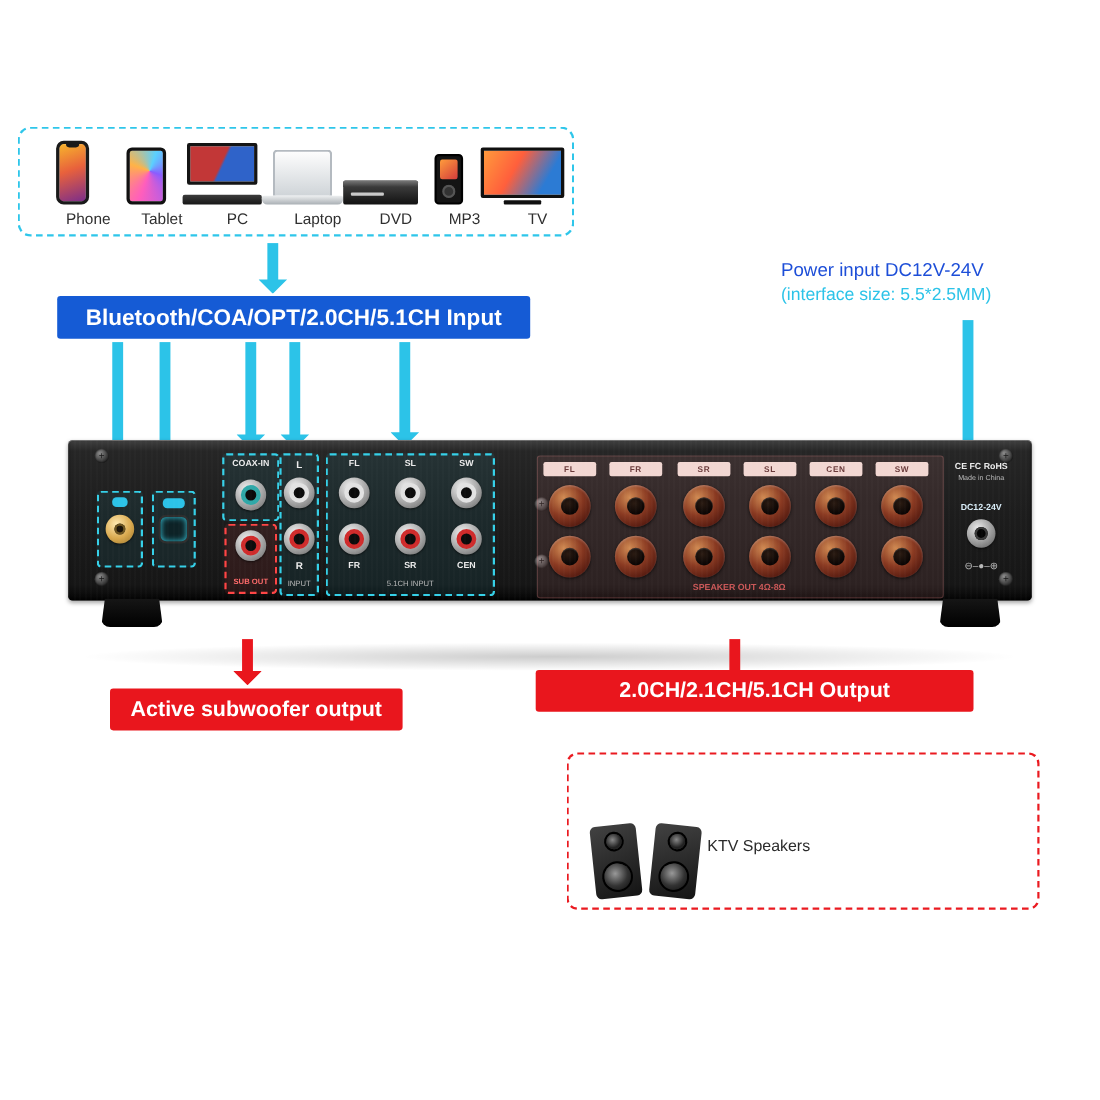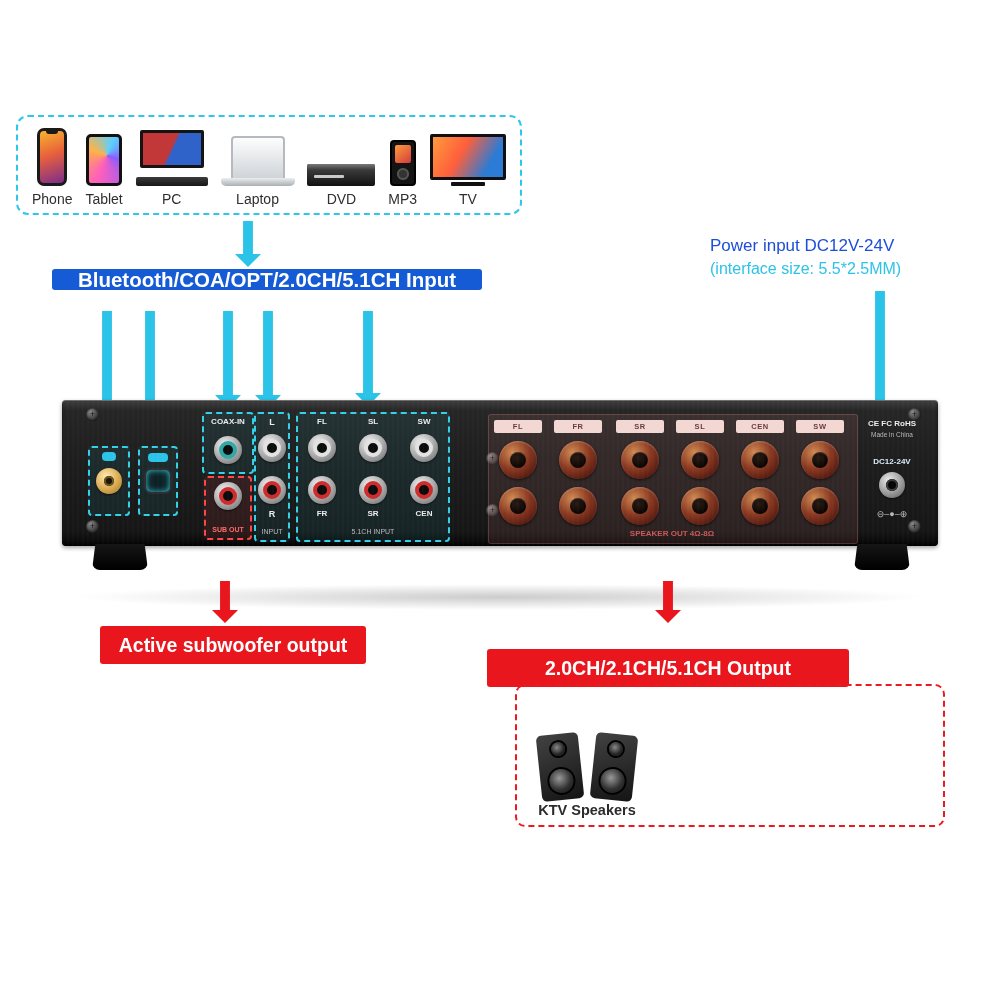--- a/index.html
+++ b/index.html
@@ -4,21 +4,21 @@
 <style>
   html,body { margin:0; padding:0; background:#fff; }
   .page { position:relative; width:1000px; height:1000px; background:#fff; overflow:hidden;
           font-family:"Liberation Sans", sans-serif; }
 
   
   .devices-box { position:absolute; left:16px; top:115px; width:506px; height:100px;
     border:2px dashed #2ec6ea; border-radius:12px; box-sizing:border-box;
     display:flex; align-items:flex-end; justify-content:space-between; padding:8px 14px 6px; }
   .device { display:flex; flex-direction:column; align-items:center; justify-content:flex-end; gap:5px; }
-  .dev-label { font-size:14px; color:#2f2f2f; white-space:nowrap; }
+  .dev-label { font-size:14px; color:#2f2f2f; white-space:nowrap;margin-left:28px; }
 
   .devicon { position:relative; }
   .devicon.phone { width:30px; height:58px; border:3px solid #1a1a1a; border-radius:7px; box-sizing:border-box;
     background:linear-gradient(160deg,#f7b42c,#e8613c 45%,#7b2d8b); }
   .devicon.phone::after { content:''; position:absolute; top:-1px; left:50%; transform:translateX(-50%);
     width:12px; height:4px; background:#1a1a1a; border-radius:0 0 3px 3px; }
   .devicon.tablet { width:36px; height:52px; border:3px solid #111; border-radius:5px; box-sizing:border-box;
     background:conic-gradient(from 200deg at 60% 40%, #ff5ebc, #ffb347, #5bd0ff, #8a5cff, #ff5ebc); }
   .devicon.laptop { width:74px; height:50px; }
   .devicon.laptop::before { content:''; position:absolute; left:10px; top:0; width:54px; height:42px;
@@ -132,21 +132,21 @@
   .caption { font-size:14.5px; color:#2b2b2b; text-align:center; white-space:nowrap; }
 
   .sub-img { position:absolute; left:42px; top:14px; width:112px; height:92px;
     background:linear-gradient(160deg,#5a5a5a 0%, #2e2e2e 30%, #161616 100%); border-radius:6px; }
   .sub-img::before { content:''; position:absolute; left:8px; top:-9px; width:100px; height:10px;
     background:linear-gradient(90deg,#808080,#3c3c3c); transform:skewX(-35deg); border-radius:2px; }
   .sub-cone { position:absolute; width:60px; height:60px; left:26px; top:16px; border-radius:50%;
     background:radial-gradient(circle at 42% 38%, #ababab 0 12%, #666 30%, #242424 55%, #0a0a0a 78%);
     box-shadow:0 0 0 4px #333, inset 0 0 8px #000; }
 
-  .group { position:absolute; display:flex; flex-direction:column; align-items:center;font-weight:bold; }
+  .group { position:absolute; display:flex; flex-direction:row; align-items:center; }
   .img-area { position:relative; }
 
   .ktv { width:112px; height:96px; }
   .ktv-spk { position:absolute; width:42px; height:66px; bottom:2px; border-radius:5px;
     background:linear-gradient(160deg,#424242,#141414); }
   .ktv-spk.l { left:8px; transform:rotate(-6deg); }
   .ktv-spk.r { right:8px; transform:rotate(6deg); }
   .ktv-spk::before { content:''; position:absolute; left:50%; transform:translateX(-50%); bottom:7px;
     width:24px; height:24px; border-radius:50%;
     background:radial-gradient(circle at 42% 38%, #999, #333 55%, #0d0d0d); box-shadow:0 0 0 2px #000; }
@@ -220,21 +220,21 @@
   </div>
 
   <div class="arrow cyan" style="left:235px;top:221px;height:46px"></div>
   <div class="arrow cyan" style="left:94px;top:311px;height:128px"></div>
   <div class="arrow cyan" style="left:137px;top:311px;height:128px"></div>
   <div class="arrow cyan" style="left:215px;top:311px;height:97px"></div>
   <div class="arrow cyan" style="left:255px;top:311px;height:97px"></div>
   <div class="arrow cyan" style="left:355px;top:311px;height:95px"></div>
   <div class="arrow cyan" style="left:867px;top:291px;height:147px"></div>
 
-  <div class="banner blue" style="left:52px;top:269px;width:430px;height:21px">
+  <div class="banner blue" style="left:52px;top:269px;width:430px;height:39px">
     <span>Bluetooth/COA/OPT/2.0CH/5.1CH Input</span>
   </div>
 
   <div class="power-title">Power input DC12V-24V</div>
   <div class="power-sub">(interface size: 5.5*2.5MM)</div>
 
   <div class="amp">
     <div class="screw" style="left:24px;top:8px"></div>
     <div class="screw" style="left:24px;top:120px"></div>
     <div class="screw" style="left:846px;top:8px"></div>
@@ -310,21 +310,21 @@
   <div class="foot" style="left:92px"></div>
   <div class="foot" style="left:854px"></div>
   <div class="reflection"></div>
 
   <div class="arrow red" style="left:212px;top:581px;height:42px"></div>
   <div class="arrow red" style="left:655px;top:581px;height:42px"></div>
 
   <div class="banner red" style="left:100px;top:626px;width:266px;height:38px">
     <span>Active subwoofer output</span>
   </div>
-  <div class="banner red" style="left:487px;top:649px;width:362px;height:38px">
+  <div class="banner red" style="left:487px;top:609px;width:398px;height:38px">
     <span>2.0CH/2.1CH/5.1CH Output</span>
   </div>
 
 
   <div class="rbox" style="left:515px;top:684px;width:430px;height:143px">
     <div class="group" style="left:14px;bottom:7px">
       <div class="img-area ktv">
         <div class="ktv-spk l"></div>
         <div class="ktv-spk r"></div>
       </div>

